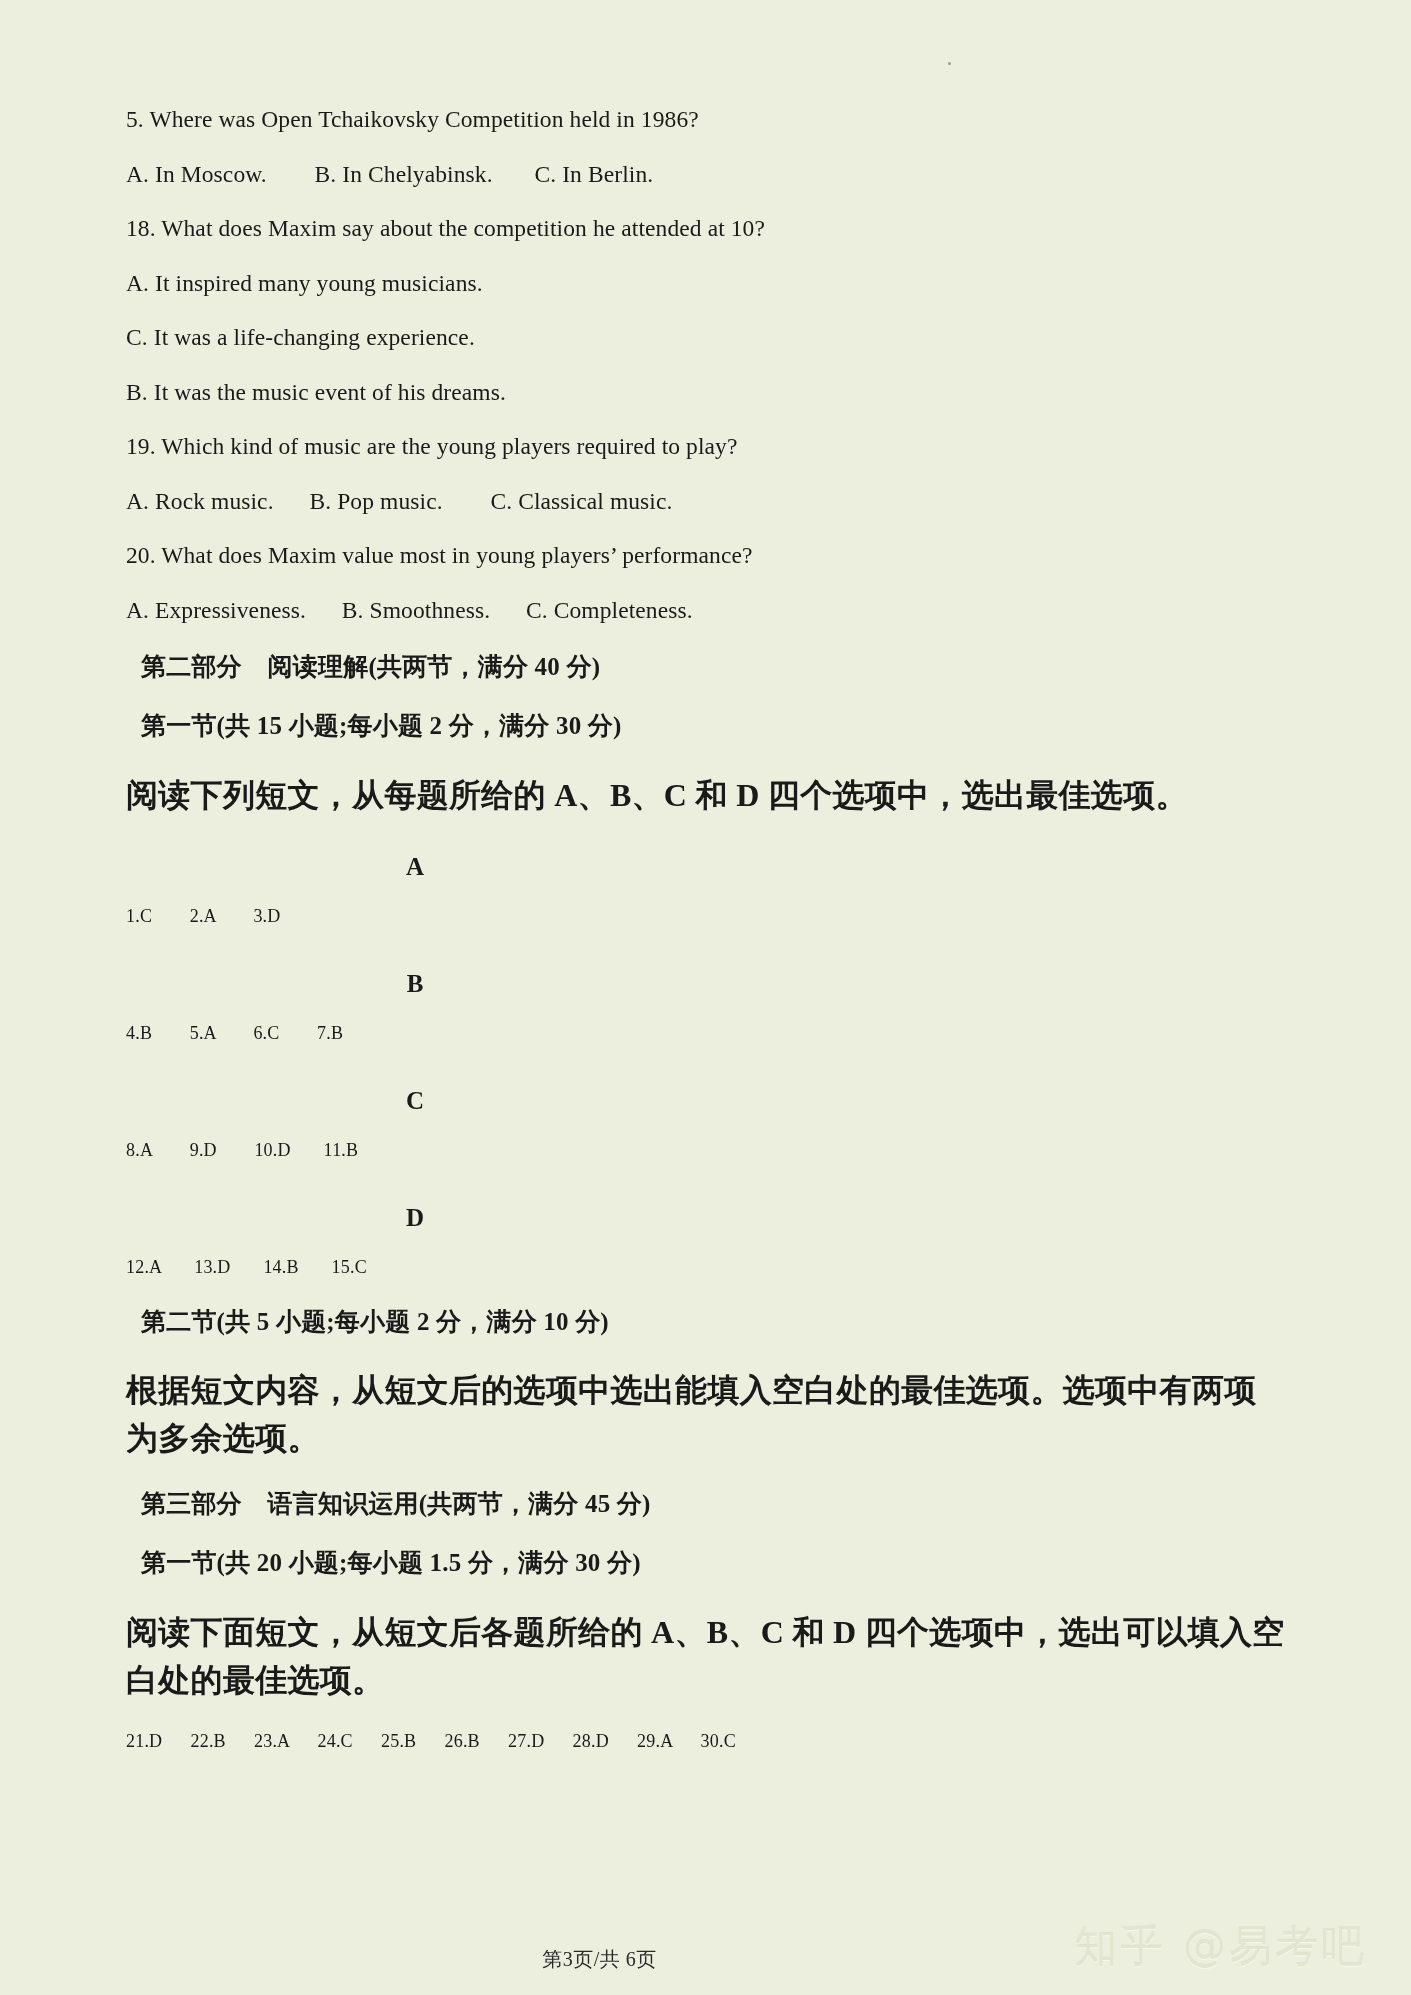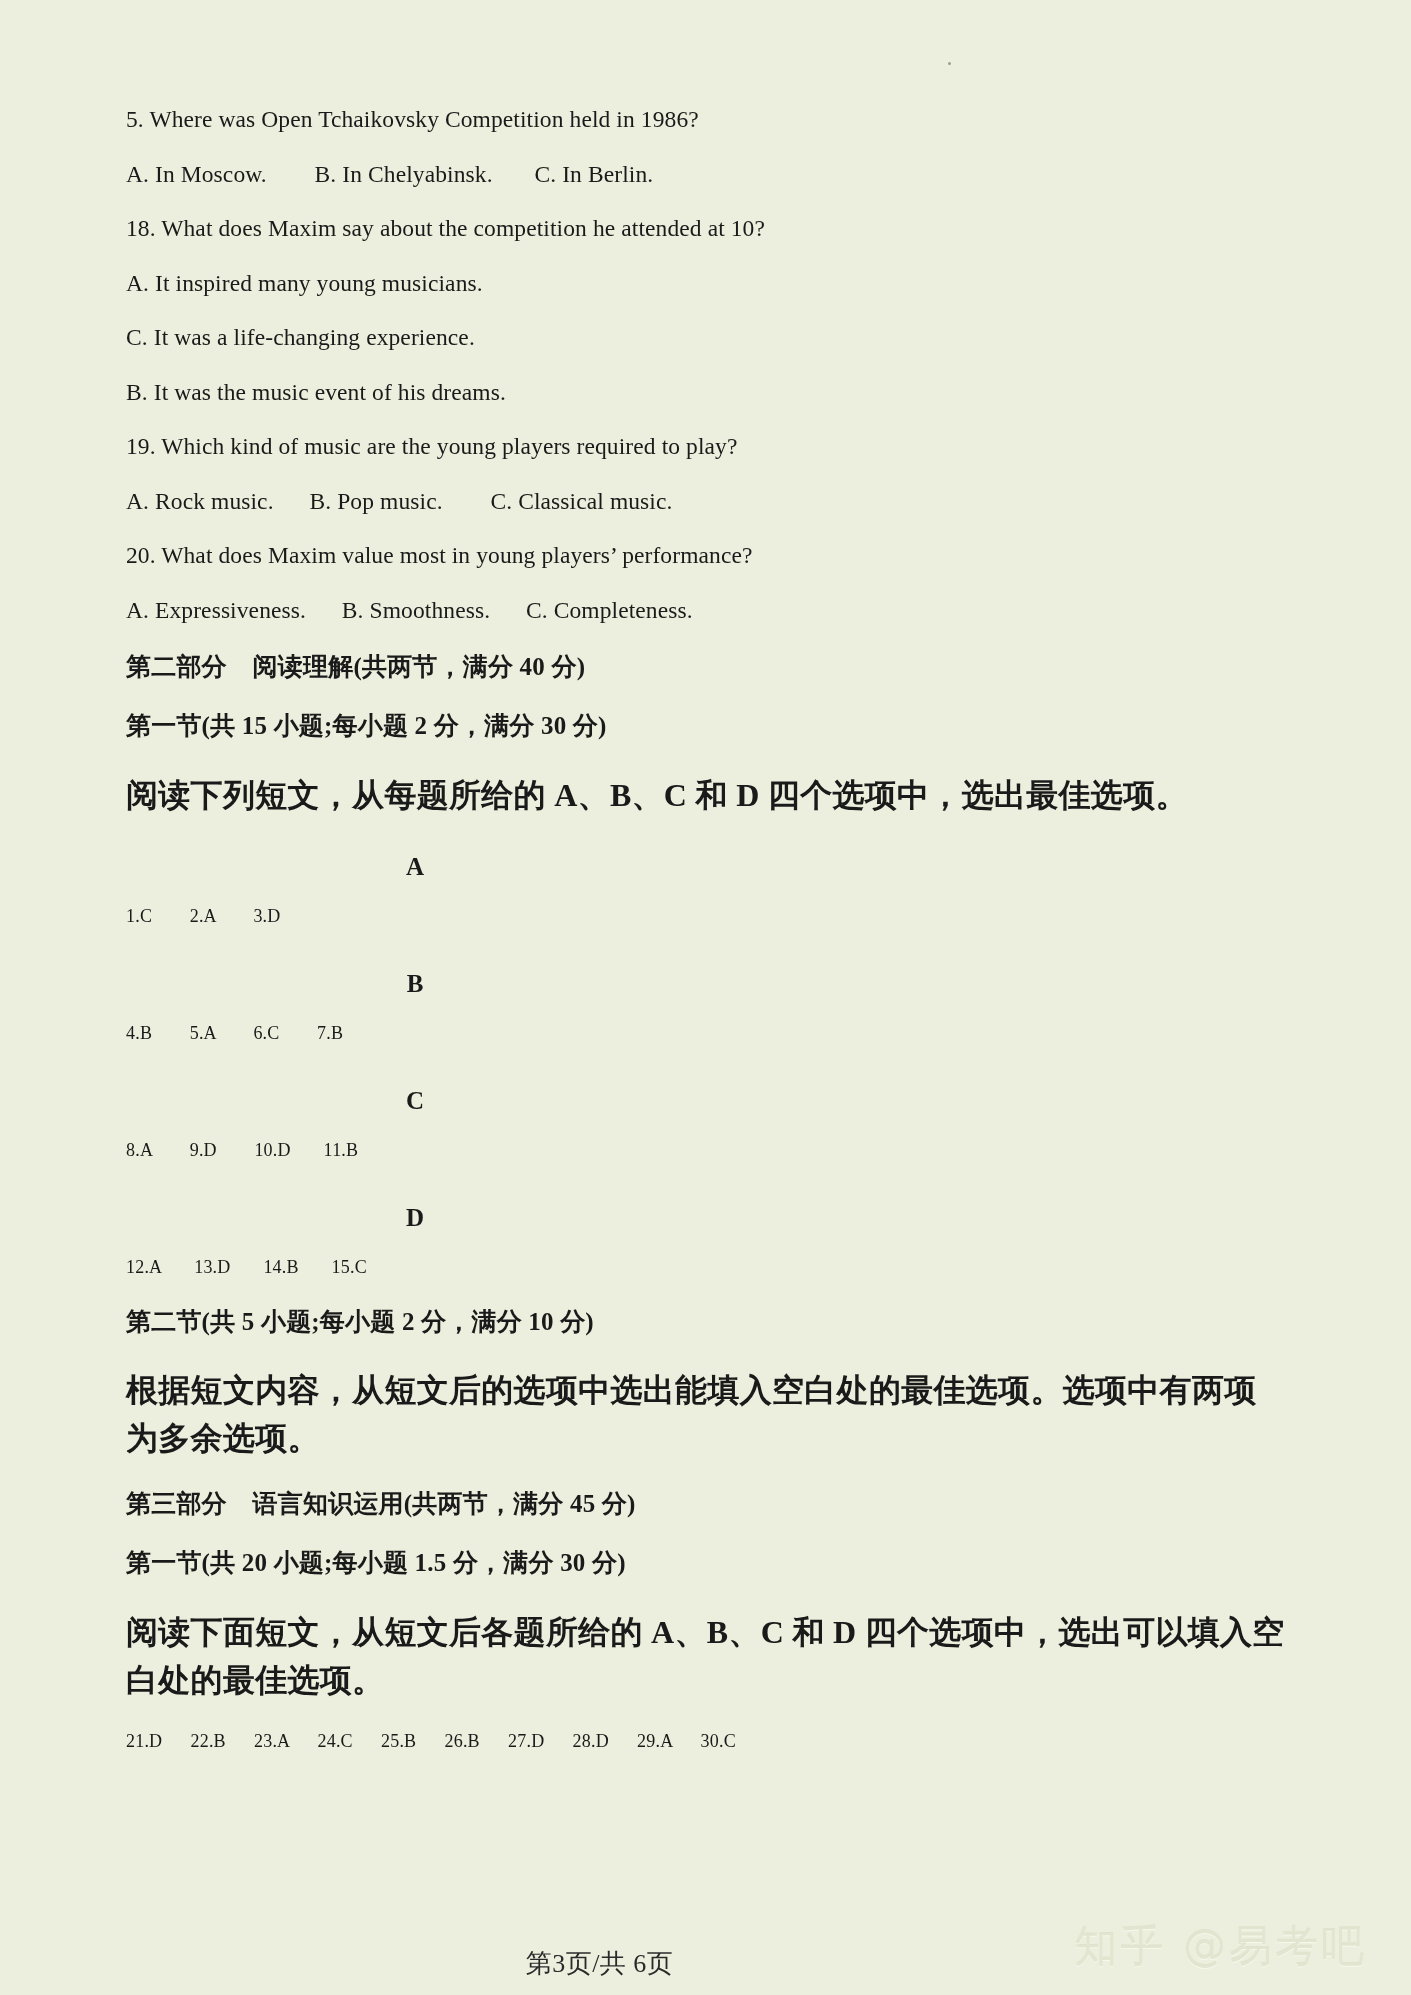--- a/index.html
+++ b/index.html
@@ -40,21 +40,21 @@
     margin: 0 0 31px 0;
     white-space: pre;
     letter-spacing: 0.1px;
   }
   .line.en {
     font-size: 23.5px;
   }
   .cn-head {
     font-size: 25px;
     font-weight: bold;
-    margin: 0 0 30px 0;
+    margin: 0 0 30px 15px;
     white-space: pre;
     letter-spacing: 0.2px;
     line-height: 1.15;
   }
   .cn-instr {
     font-size: 32px;
     font-weight: bold;
     margin: 0 0 28px 0;
     letter-spacing: 0.3px;
     line-height: 1.5;
@@ -76,21 +76,21 @@
     letter-spacing: 0.2px;
   }
   .gap-sm { height: 7px; }
   .gap-md { height: 14px; }
   .footer {
     position: absolute;
     left: 0;
     right: 12px;
     top: 1946px;
     text-align: center;
-    font-size: 26px;
+    font-size: 20px;
     color: #2a2a2a;
     letter-spacing: 0.5px;
   }
   .footer .pg {
     display: inline-block;
     margin-left: -200px;
   }
   .watermark {
     position: absolute;
     right: 44px;

